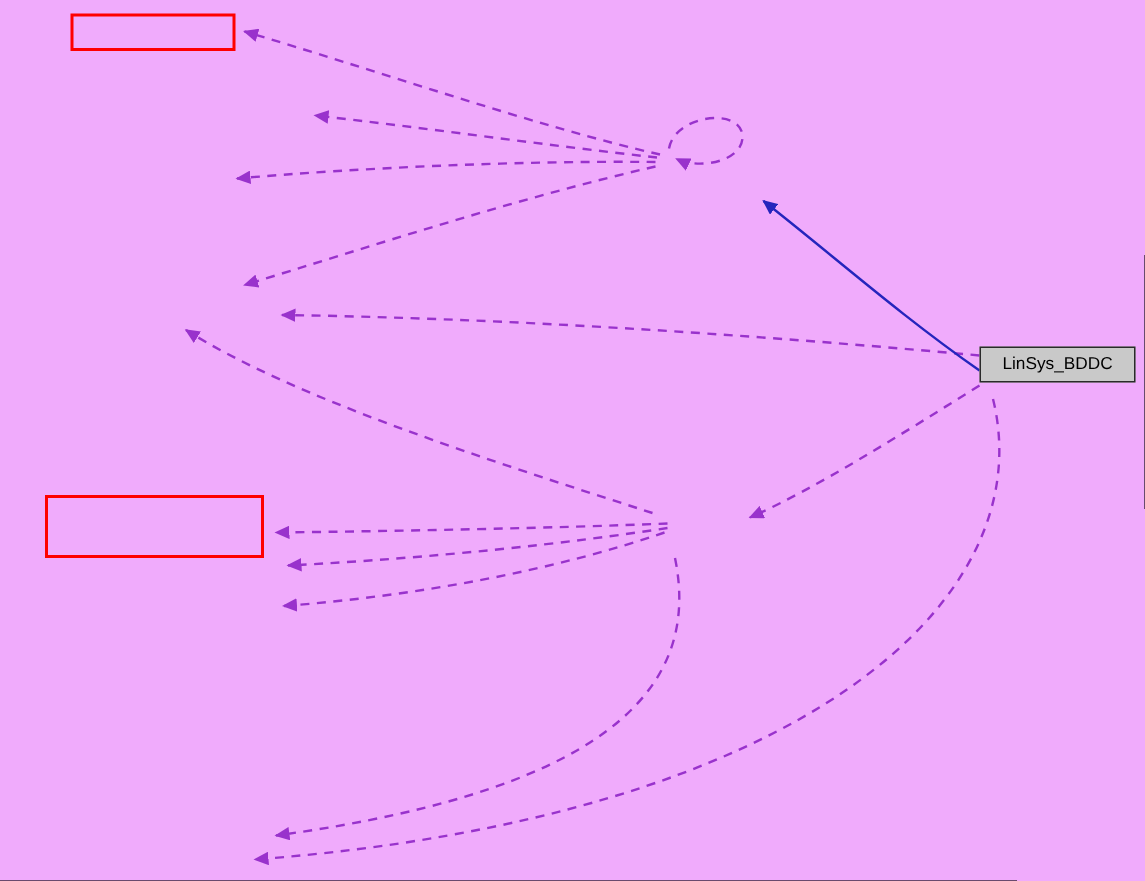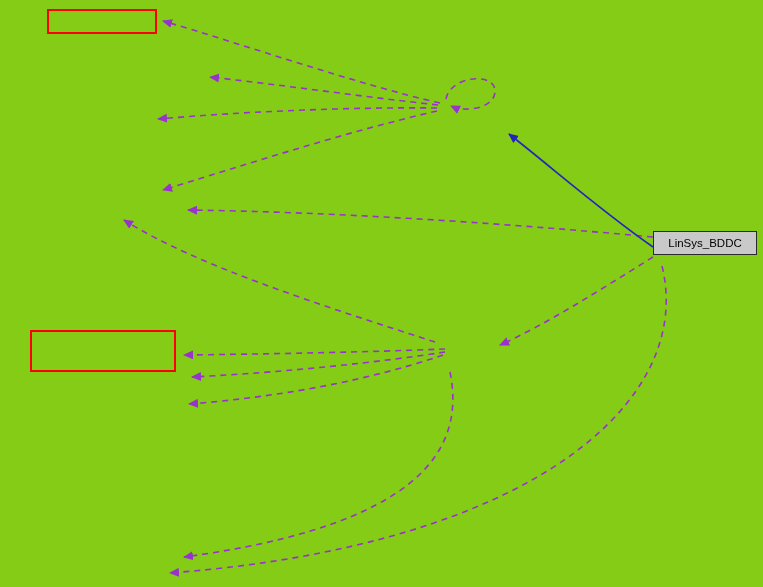--- a/index.html
+++ b/index.html
@@ -5,21 +5,21 @@
   html, body {
     margin: 0;
     padding: 0;
     background: #000000;
     font-family: "Liberation Sans", sans-serif;
   }
   .stage {
     position: relative;
     width: 763px;
     height: 587px;
-    background: #84cc16;
+    background: #f0abfc;
     overflow: hidden;
   }
   .edges-layer {
     position: absolute;
     left: 0;
     top: 0;
     width: 763px;
     height: 587px;
   }
   .node {

